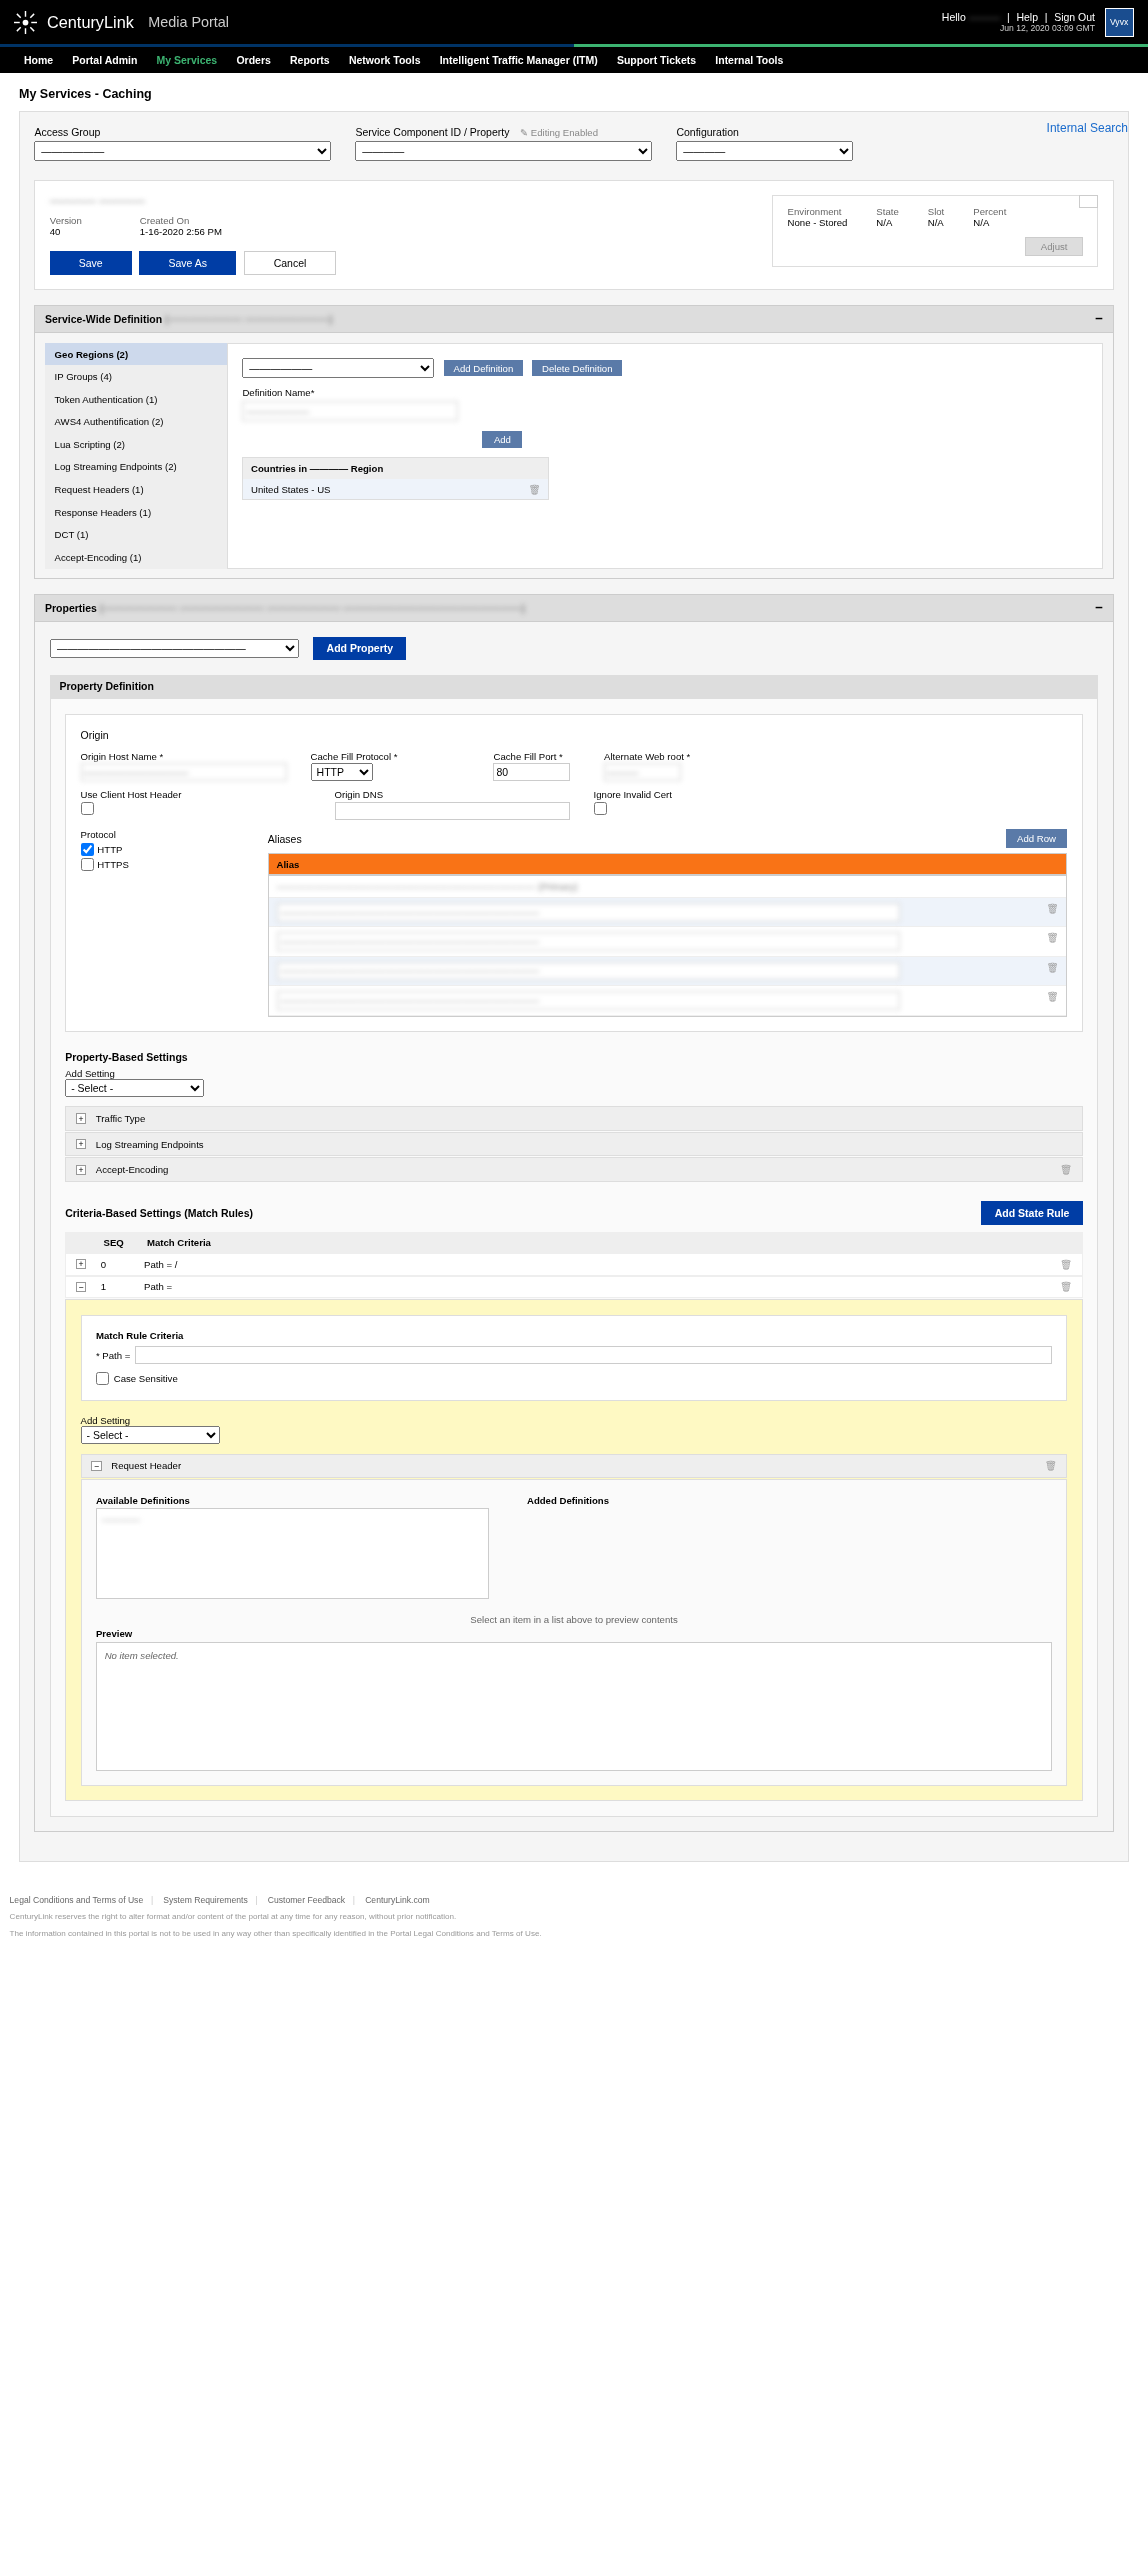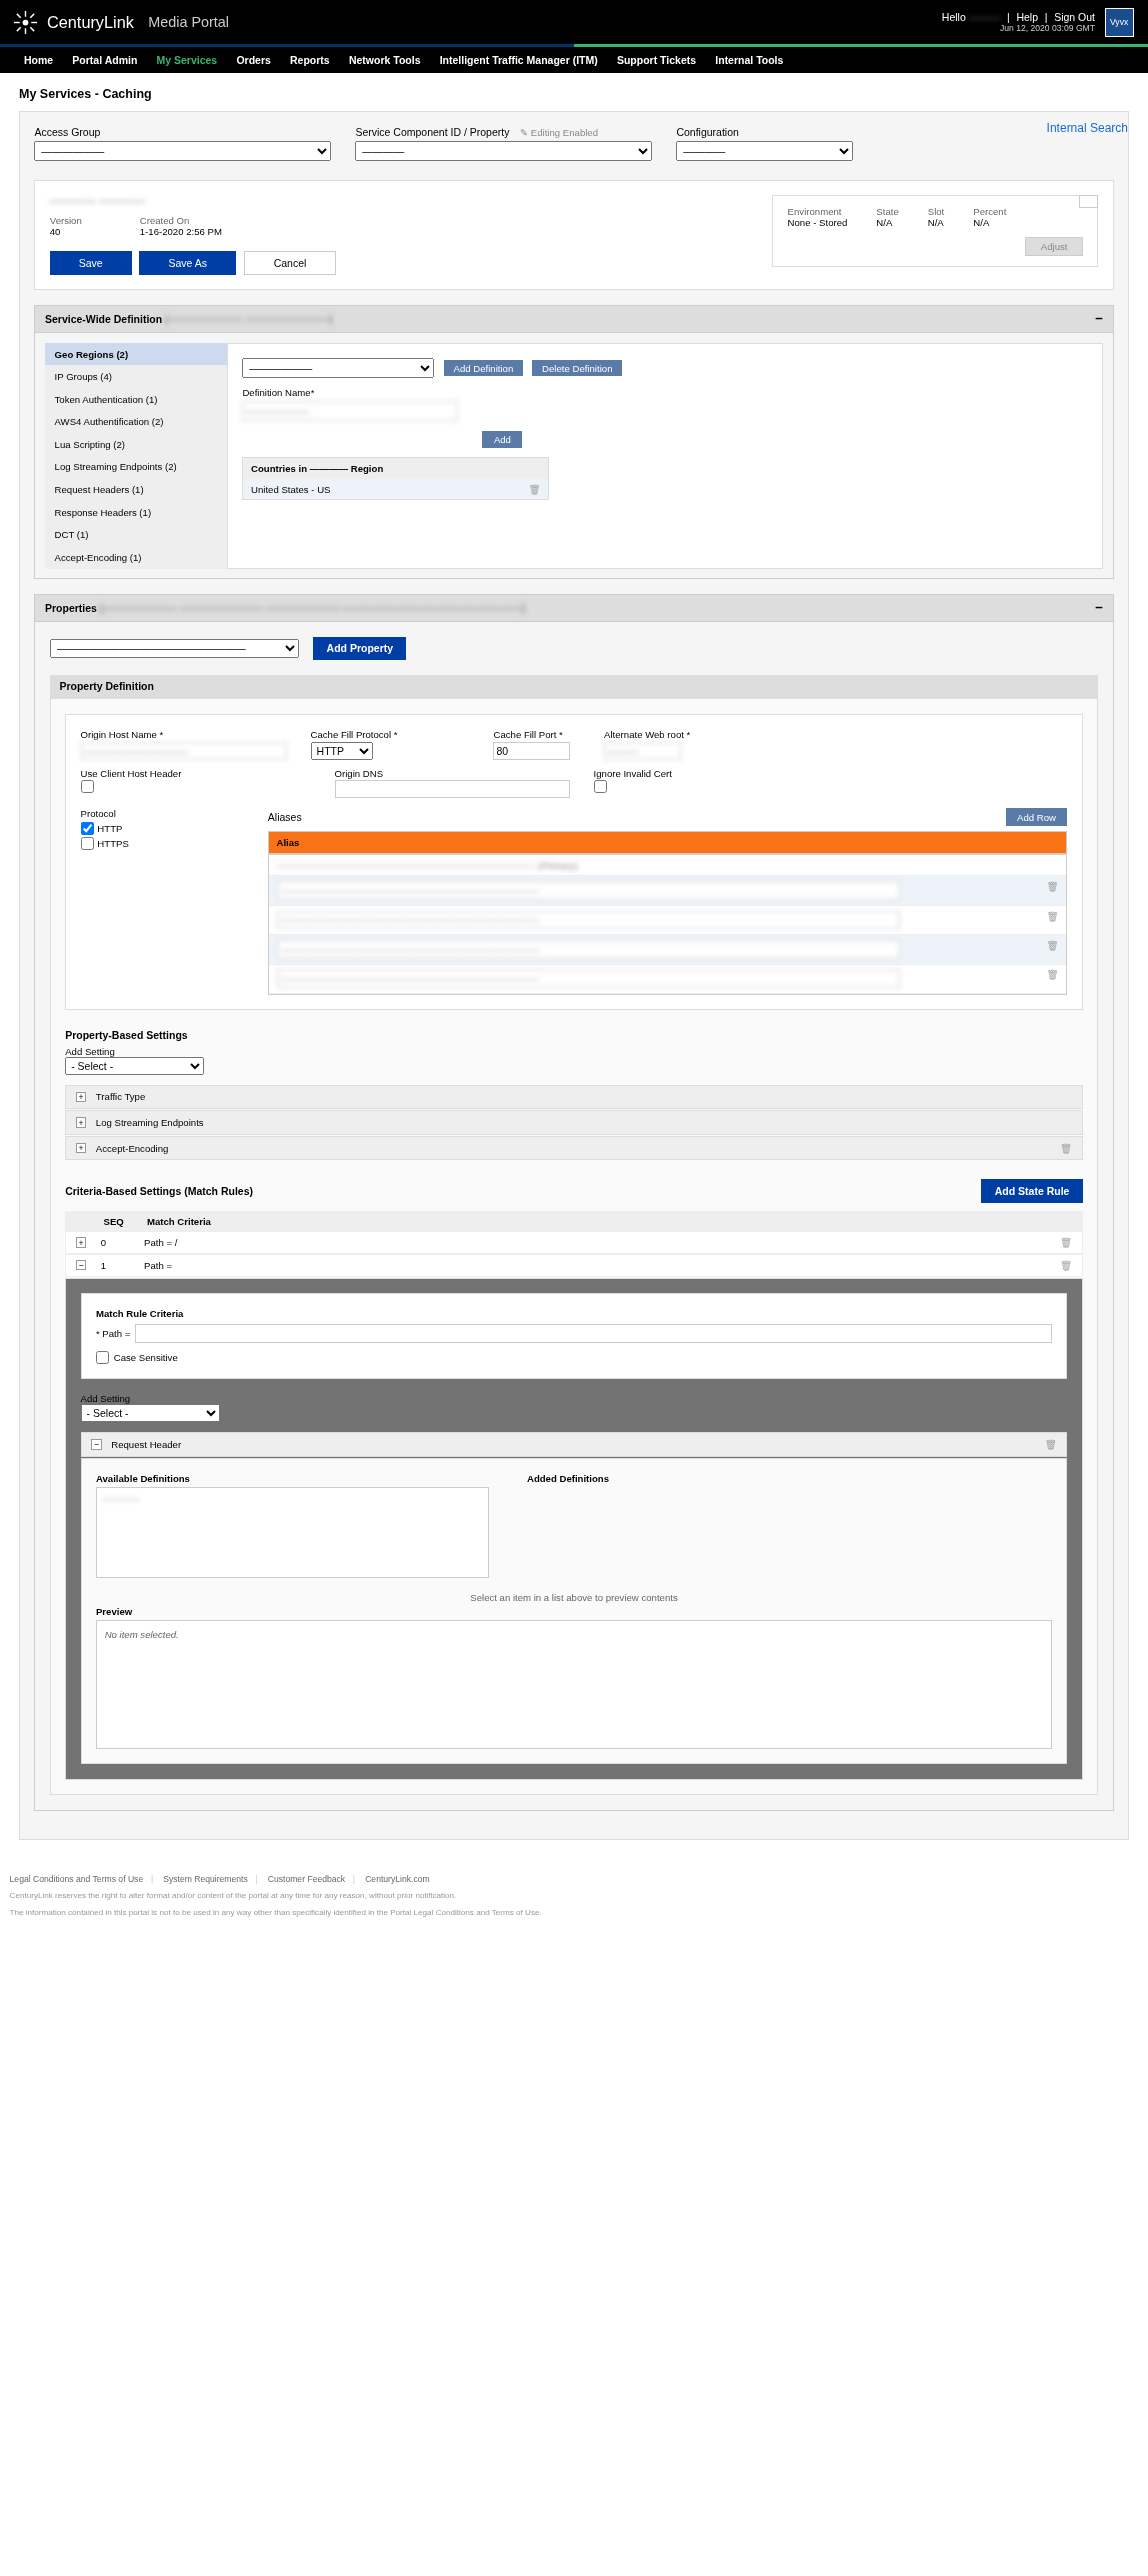--- a/index.html
+++ b/index.html
@@ -96,21 +96,21 @@
 .add-setting-row label { display: block; font-size: 9.6px; }
 .add-setting-row select { width: 139px; font-size: 10.5px; padding: 1px; }
 .expand-row { background: #eee; border: 1px solid #ddd; padding: 5.8px 9.6px; font-size: 9.6px; display: flex; align-items: center; gap: 9.6px; margin-bottom: 1px; }
 .expand-icon { width: 10.5px; height: 10.5px; border: 1px solid #999; display: inline-flex; align-items: center; justify-content: center; font-size: 8.6px; background: #fff; }
 .del-right { margin-left: auto; color: #999; }
 .criteria-head { display: flex; justify-content: space-between; align-items: center; margin: 19px 0 7.7px; }
 .criteria-head .title { font-size: 10.5px; font-weight: bold; }
 .match-table-head { background: #eee; padding: 4.8px 9.6px; font-size: 9.6px; font-weight: bold; display: flex; gap: 14.4px; }
 .match-row { background: #fff; border: 1px solid #eee; padding: 4.8px 9.6px; font-size: 9.6px; display: flex; gap: 14.4px; align-items: center; }
 .match-row .mseq { width: 29px; }
-.match-body { background: #737373; border: 1px solid #ddd; padding: 14.4px; margin-top: 1px; }
+.match-body { background: #fef9c3; border: 1px solid #ddd; padding: 14.4px; margin-top: 1px; }
 .match-inner { background: #fff; border: 1px solid #ddd; padding: 14.4px; margin-bottom: 14.4px; }
 .match-inner .mtitle { font-size: 9.6px; font-weight: bold; margin-bottom: 4.8px; }
 .path-row { display: flex; align-items: center; gap: 4.8px; font-size: 9.6px; margin-bottom: 7.7px; }
 .path-row input { flex: 1; border: 1px solid #ccc; padding: 2.9px; font-size: 9.6px; }
 .cs-row { display: flex; align-items: center; gap: 4.8px; font-size: 9.6px; }
 .req-head-body { background: #fafafa; border: 1px solid #ddd; padding: 14.4px; }
 .defs-row { display: flex; gap: 38px; margin-bottom: 14.4px; }
 .defs-col { flex: 0 0 393px; }
 .defs-col label { display: block; font-size: 9.6px; font-weight: bold; margin-bottom: 2.9px; }
 .defs-list { border: 1px solid #ccc; height: 91px; background: #fff; padding: 4.8px; font-size: 9.6px; overflow-y: scroll; }
@@ -283,20 +283,21 @@
   <div class="prop-body">
     <div class="prop-select-row">
       <select><option class="blur-text">——————————————————</option></select>
       <button class="btn-blue">Add Property</button>
     </div>
 
     <div class="prop-def-head">Property Definition</div>
     <div class="prop-def-body">
 
       <div class="origin-box">
+        <div class="origin-title">Origin</div>
         <div class="origin-row">
           <div class="origin-col"><label>Origin Host Name *</label><input type="text" class="in-210 blur-text" value="——————————" style=""></div>
           <div class="origin-col"><label>Cache Fill Protocol *</label><select class="in-60"><option>HTTP</option></select></div>
           <div class="origin-col" style="margin-left:72px;"><label>Cache Fill Port *</label><input type="text" class="in-80" value="80" style=""></div>
           <div class="origin-col" style="margin-left:9.6px;"><label>Alternate Web root *</label><input type="text" class="in-80 blur-text" value="———" style=""></div>
         </div>
         <div class="origin-row">
           <div class="origin-col" style="width:230px;"><label>Use Client Host Header</label><input type="checkbox" style=""></div>
           <div class="origin-col"><label>Origin DNS</label><input type="text" class="in-240" value="" style=""></div>
           <div class="origin-col"><label>Ignore Invalid Cert</label><input type="checkbox" style=""></div>

